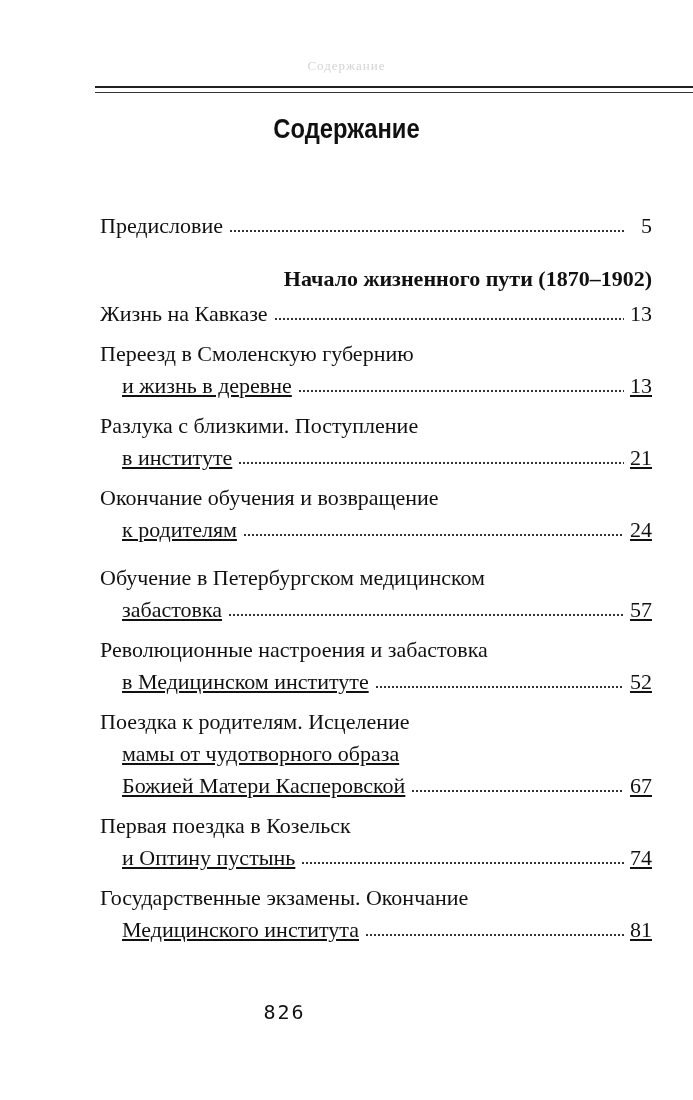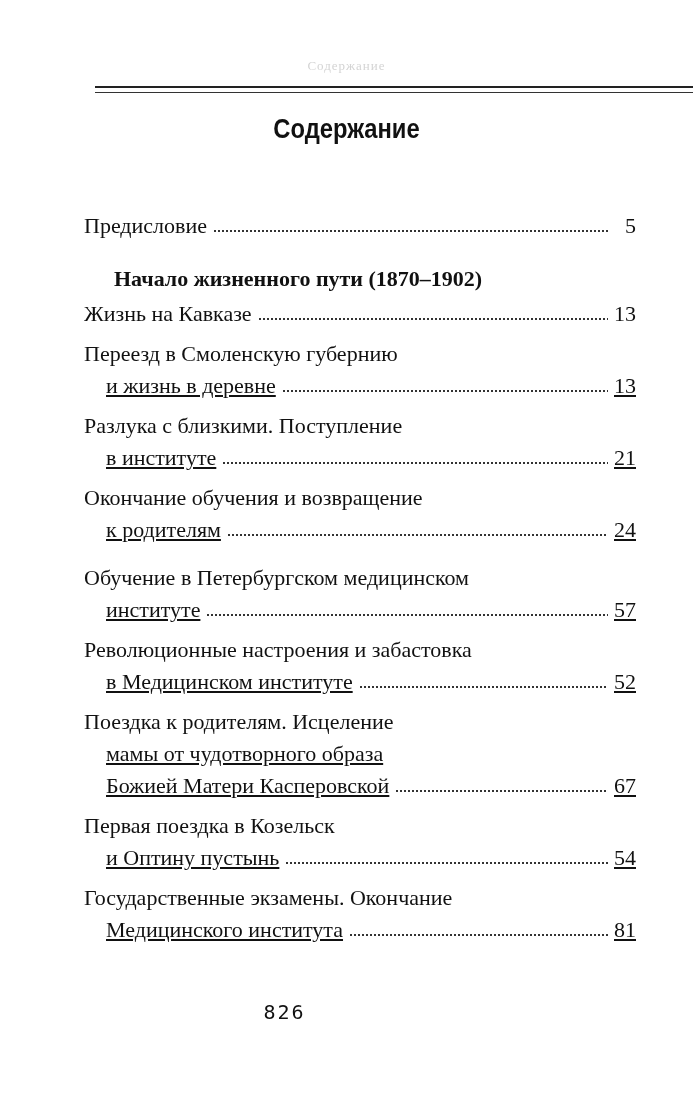--- a/index.html
+++ b/index.html
@@ -15,32 +15,32 @@
     }
     .rule {
       position: absolute; left: 95px; width: 600px; top: 86px;
       height: 4px; border-top: 2px solid #222; border-bottom: 1px solid #333;
     }
     .title {
       position: absolute; left: 0; width: 693px; top: 114px;
       text-align: center; font-family: "Liberation Sans", sans-serif;
       font-weight: bold; font-size: 27px; transform: scaleX(0.88);
     }
-    .toc { position: absolute; left: 84px; width: 552px; top: 210px; }
+    .toc { position: absolute; left: 100px; width: 552px; top: 210px; }
     .entry { font-size: 22px; line-height: 32px; font-family: "Liberation Serif", serif; }
     .line { display: flex; align-items: baseline; }
     .indent { padding-left: 22px; text-decoration: underline; }
     .leader {
       flex: 1; margin: 0 6px; height: 6px; align-self: baseline;
       background-image: radial-gradient(circle, #333 0.9px, transparent 1.1px);
       background-size: 4px 4px; background-repeat: repeat-x; background-position: left bottom;
     }
     .pageno { min-width: 22px; text-align: right; }
     .section-head {
-      text-align: left; font-family: "Liberation Serif", serif; font-weight: bold;
+      text-align: right; font-family: "Liberation Serif", serif; font-weight: bold;
       font-size: 22px; margin: 24px 0 6px 30px;
     }
     .gap { height: 8px; }
     .folio {
       position: absolute; left: 0; width: 569px; top: 1000px; text-align: center;
       font-size: 20px; letter-spacing: 2px; font-family: "DejaVu Sans Mono", monospace;
     }
   </style>
 </head>
 <body>
@@ -105,21 +105,21 @@
   </div>
   <div class="gap"></div>
 
   <div class="gap"></div>
 
   <div class="entry">
     <div class="line">
         <span>Обучение в Петербургском медицинском</span>
       </div>
     <div class="line indent">
-        <span>институте</span>
+        <span>забастовка</span>
         <span class="leader"></span>
         <span class="pageno">57</span>
       </div>
   </div>
   <div class="gap"></div>
 
   <div class="entry">
     <div class="line">
         <span>Революционные настроения и забастовка</span>
       </div>
@@ -146,21 +146,21 @@
   </div>
   <div class="gap"></div>
 
   <div class="entry">
     <div class="line">
         <span>Первая поездка в Козельск</span>
       </div>
     <div class="line indent">
         <span>и Оптину пустынь</span>
         <span class="leader"></span>
-        <span class="pageno">54</span>
+        <span class="pageno">74</span>
       </div>
   </div>
   <div class="gap"></div>
 
   <div class="entry">
     <div class="line">
         <span>Государственные экзамены. Окончание</span>
       </div>
     <div class="line indent">
         <span>Медицинского института</span>

